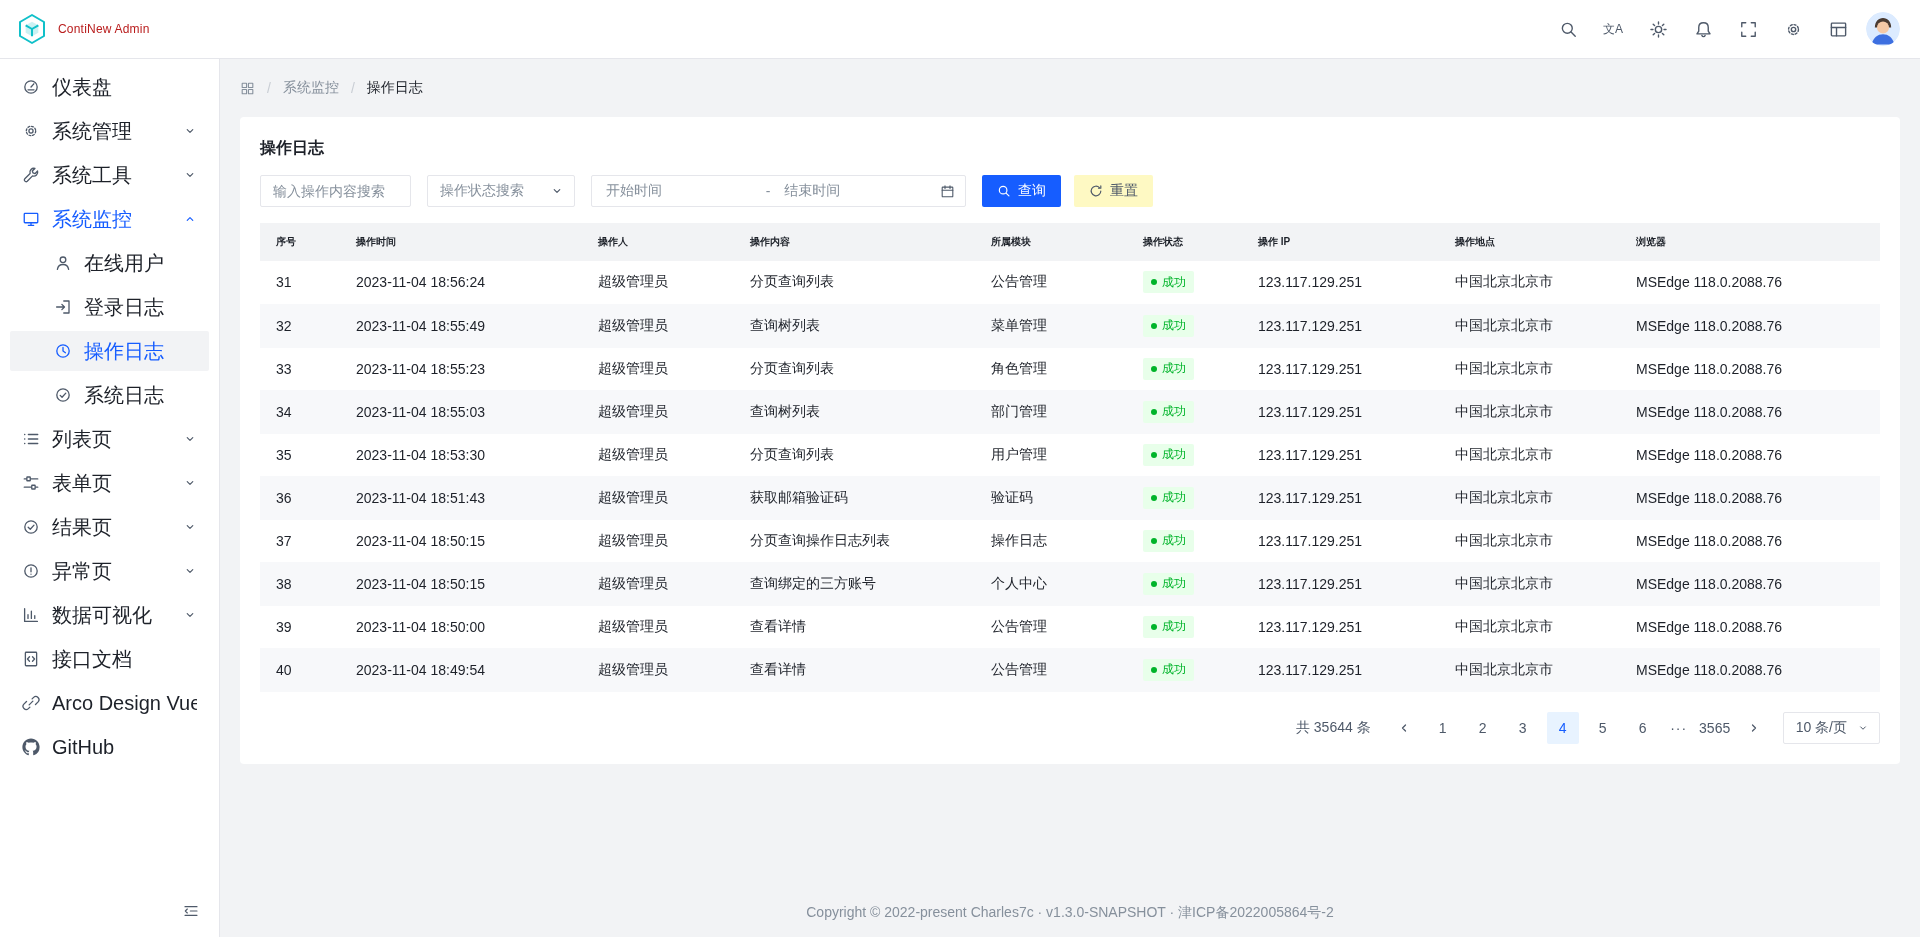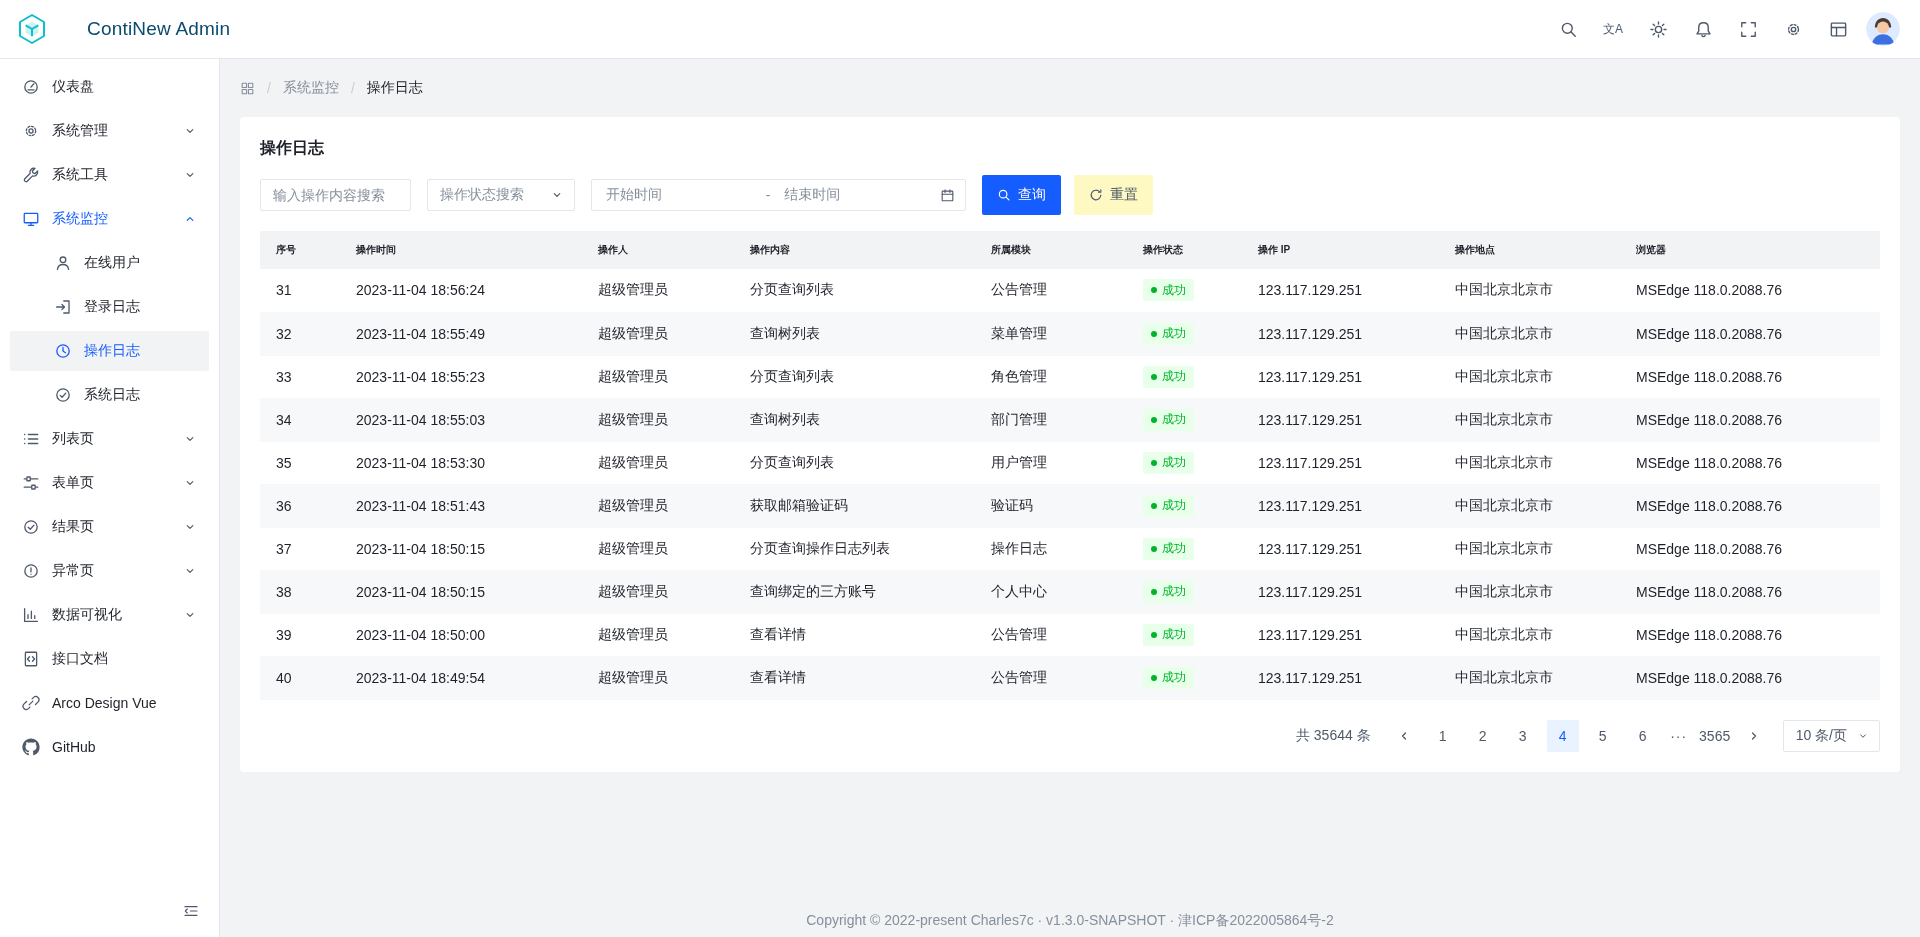--- a/index.html
+++ b/index.html
@@ -3,35 +3,35 @@
 <meta charset="utf-8">
 <style>
   * { margin:0; padding:0; box-sizing:border-box; }
   html,body { width:1920px; height:937px; overflow:hidden; }
   body { font-family:"Liberation Sans","DejaVu Sans",sans-serif; font-size:14px; color:#1D2129; background:#fff; }
   .app { width:1920px; height:937px; display:flex; flex-direction:column; }
 
   
   .topbar { height:59px; flex:none; background:#fff; border-bottom:1px solid #E5E6EB; display:flex; align-items:center; justify-content:space-between; padding:0 20px 0 16px; position:relative; z-index:3; }
   .brand { display:flex; align-items:center; gap:10px; }
-  .brand-title { font-size:19px; font-weight:500; color:#0c4a6e; letter-spacing:.2px;margin-left:29px; }
+  .brand-title { font-size:12px; font-weight:500; color:#b91c1c; letter-spacing:.2px; }
   .topbar-right { display:flex; align-items:center; gap:11px; }
   .icon-btn { width:34px; height:34px; display:flex; align-items:center; justify-content:center; border-radius:50%; color:#4E5969; cursor:pointer; }
   .icon-btn svg { width:19px; height:19px; }
   .translate-glyph { font-size:12px; color:#4E5969; white-space:nowrap; }
   .avatar { width:34px; height:34px; border-radius:50%; overflow:hidden; display:block; cursor:pointer; flex:none; }
   .avatar svg { width:34px; height:34px; display:block; }
 
   
   .layout { flex:1; display:flex; min-height:0; }
   .sidebar { width:220px; flex:none; background:#fff; border-right:1px solid #E5E6EB; padding:8px 10px 0; position:relative; }
   .main { flex:1; background:#F2F3F5; min-width:0; overflow:hidden; }
 
   
-  .menu-item { display:flex; align-items:center; height:40px; padding:0 12px; margin-bottom:4px; border-radius:2px; font-size:14px; color:#1D2129; cursor:pointer; }
+  .menu-item { display:flex; align-items:center; height:40px; padding:0 12px; margin-bottom:4px; border-radius:2px; font-size:20px; color:#1D2129; cursor:pointer; }
   .mi-icon { width:18px; height:18px; margin-right:12px; color:#4E5969; flex:none; display:flex; align-items:center; justify-content:center; }
   .mi-icon svg { width:18px; height:18px; }
   .mi-label { flex:1; white-space:nowrap; overflow:hidden; }
   .mi-arrow { width:14px; height:14px; color:#4E5969; flex:none; display:flex; }
   .mi-arrow svg { width:14px; height:14px; }
   .menu-item.active { color:#165DFF; }
   .menu-item.active .mi-icon, .menu-item.active .mi-arrow { color:#165DFF; }
   .menu-item.selected { background:#F2F3F5; color:#165DFF; }
   .menu-item.selected .mi-icon { color:#165DFF; }
   .submenu .menu-item { padding-left:44px; }
@@ -56,21 +56,21 @@
   .search-box { width:151px; padding:0 12px; }
   .search-box input { border:none; outline:none; width:100%; font:inherit; color:#15803d; background:transparent; }
   .search-box input::placeholder { color:#86909C; }
   .status-select { width:148px; padding:0 10px 0 12px; justify-content:space-between; color:#86909C; cursor:pointer; }
   .status-select .mi-arrow { color:#4E5969; }
   .date-range { width:375px; padding:0 10px 0 14px; color:#86909C; cursor:pointer;justify-content:space-between; }
   .dr-field { flex:1; white-space:nowrap; }
   .dr-sep { flex:none; padding:0 14px 0 4px; color:#86909C; }
   .dr-cal { flex:none; display:flex; color:#4E5969; }
   .dr-cal svg { width:15px; height:15px; }
-  .btn { height:40px; border:none; border-radius:2px; font-size:14px; display:inline-flex; align-items:center; gap:7px; padding:0 15px; cursor:pointer; font-family:inherit; }
+  .btn { height:32px; border:none; border-radius:2px; font-size:14px; display:inline-flex; align-items:center; gap:7px; padding:0 15px; cursor:pointer; font-family:inherit; }
   .btn svg { width:14px; height:14px; }
   .btn-primary { background:#165DFF; color:#fff; }
   .btn-secondary { background:#fef9c3; color:#4E5969; margin-left:-3px; }
 
   
   .log-table { width:100%; border-collapse:collapse; margin-top:16px; table-layout:fixed; }
   .log-table th { background:#F2F3F5; height:38px; text-align:left; padding:0 16px; font-weight:600; color:#1D2129; font-size:10px; white-space:nowrap; }
   .log-table td { height:43px; padding:0 16px; color:#1D2129; font-size:14px; border-bottom:1px solid #F7F8FA; white-space:nowrap; overflow:hidden; }
   .log-table tbody tr:nth-child(even) { background:#F7F8FA; }
   .status-pill { display:inline-flex; align-items:center; gap:5px; height:22px; padding:0 8px; background:#E8FFEA; color:#00B42A; font-size:12px; border-radius:2px; }

